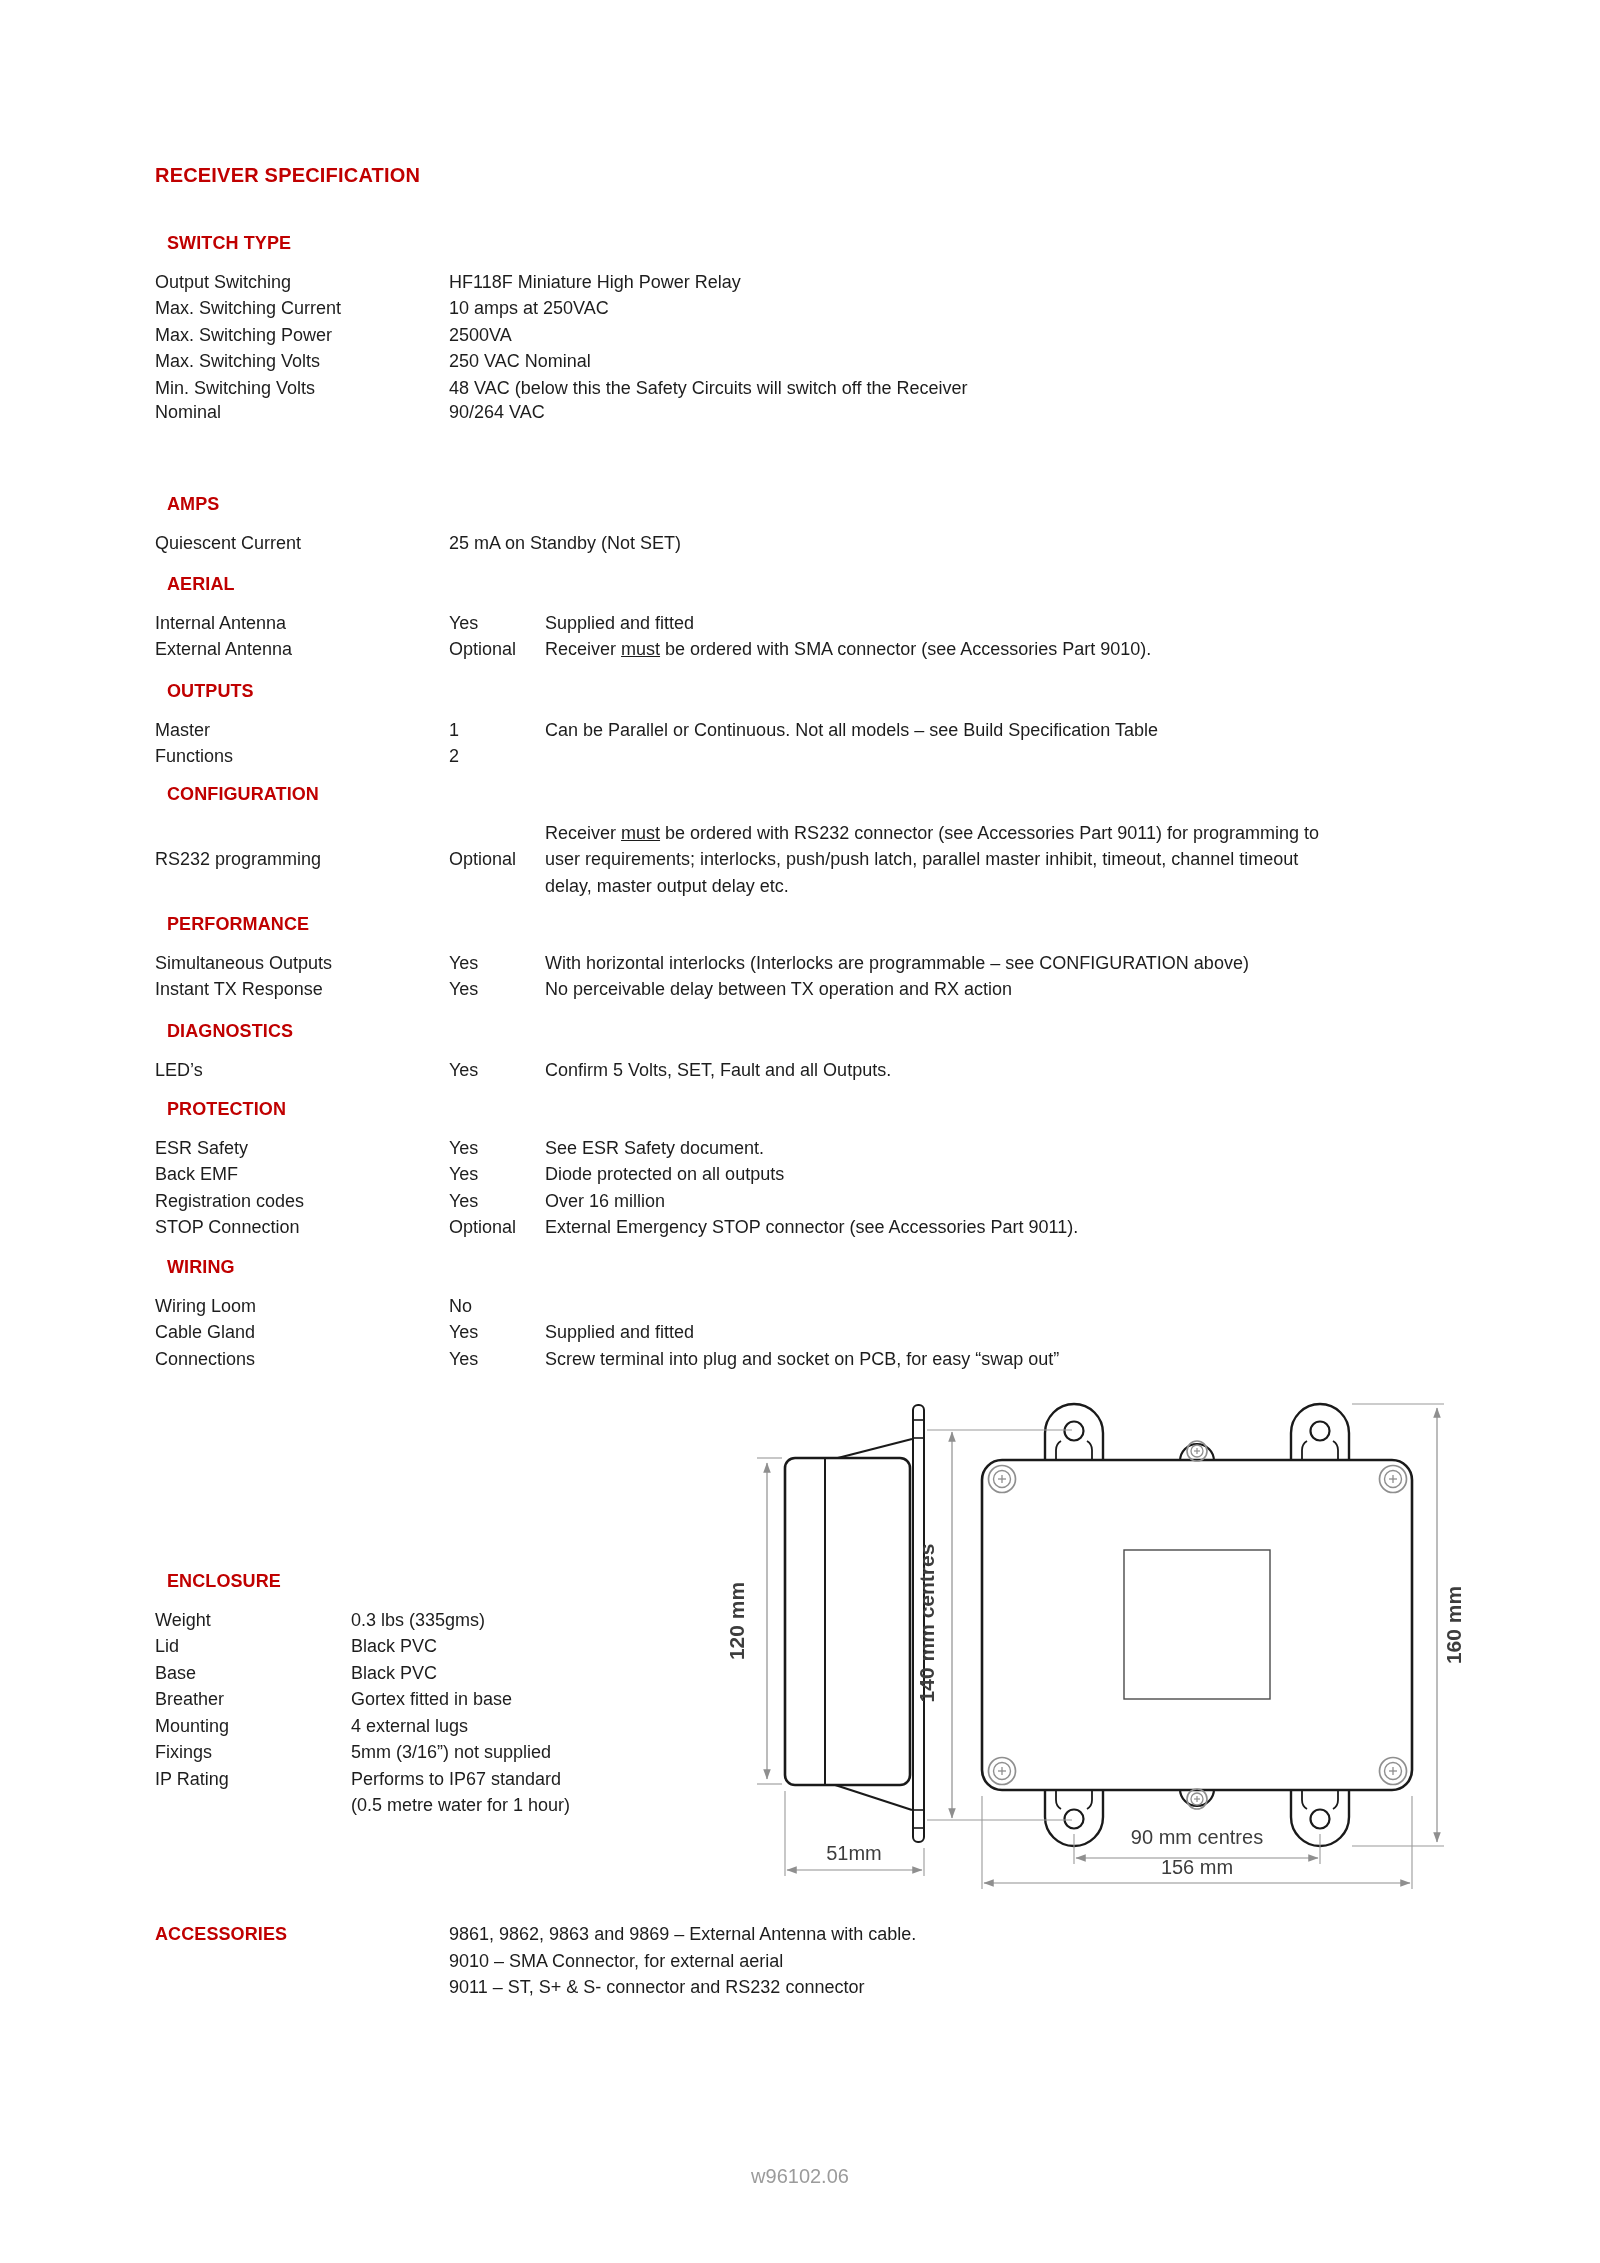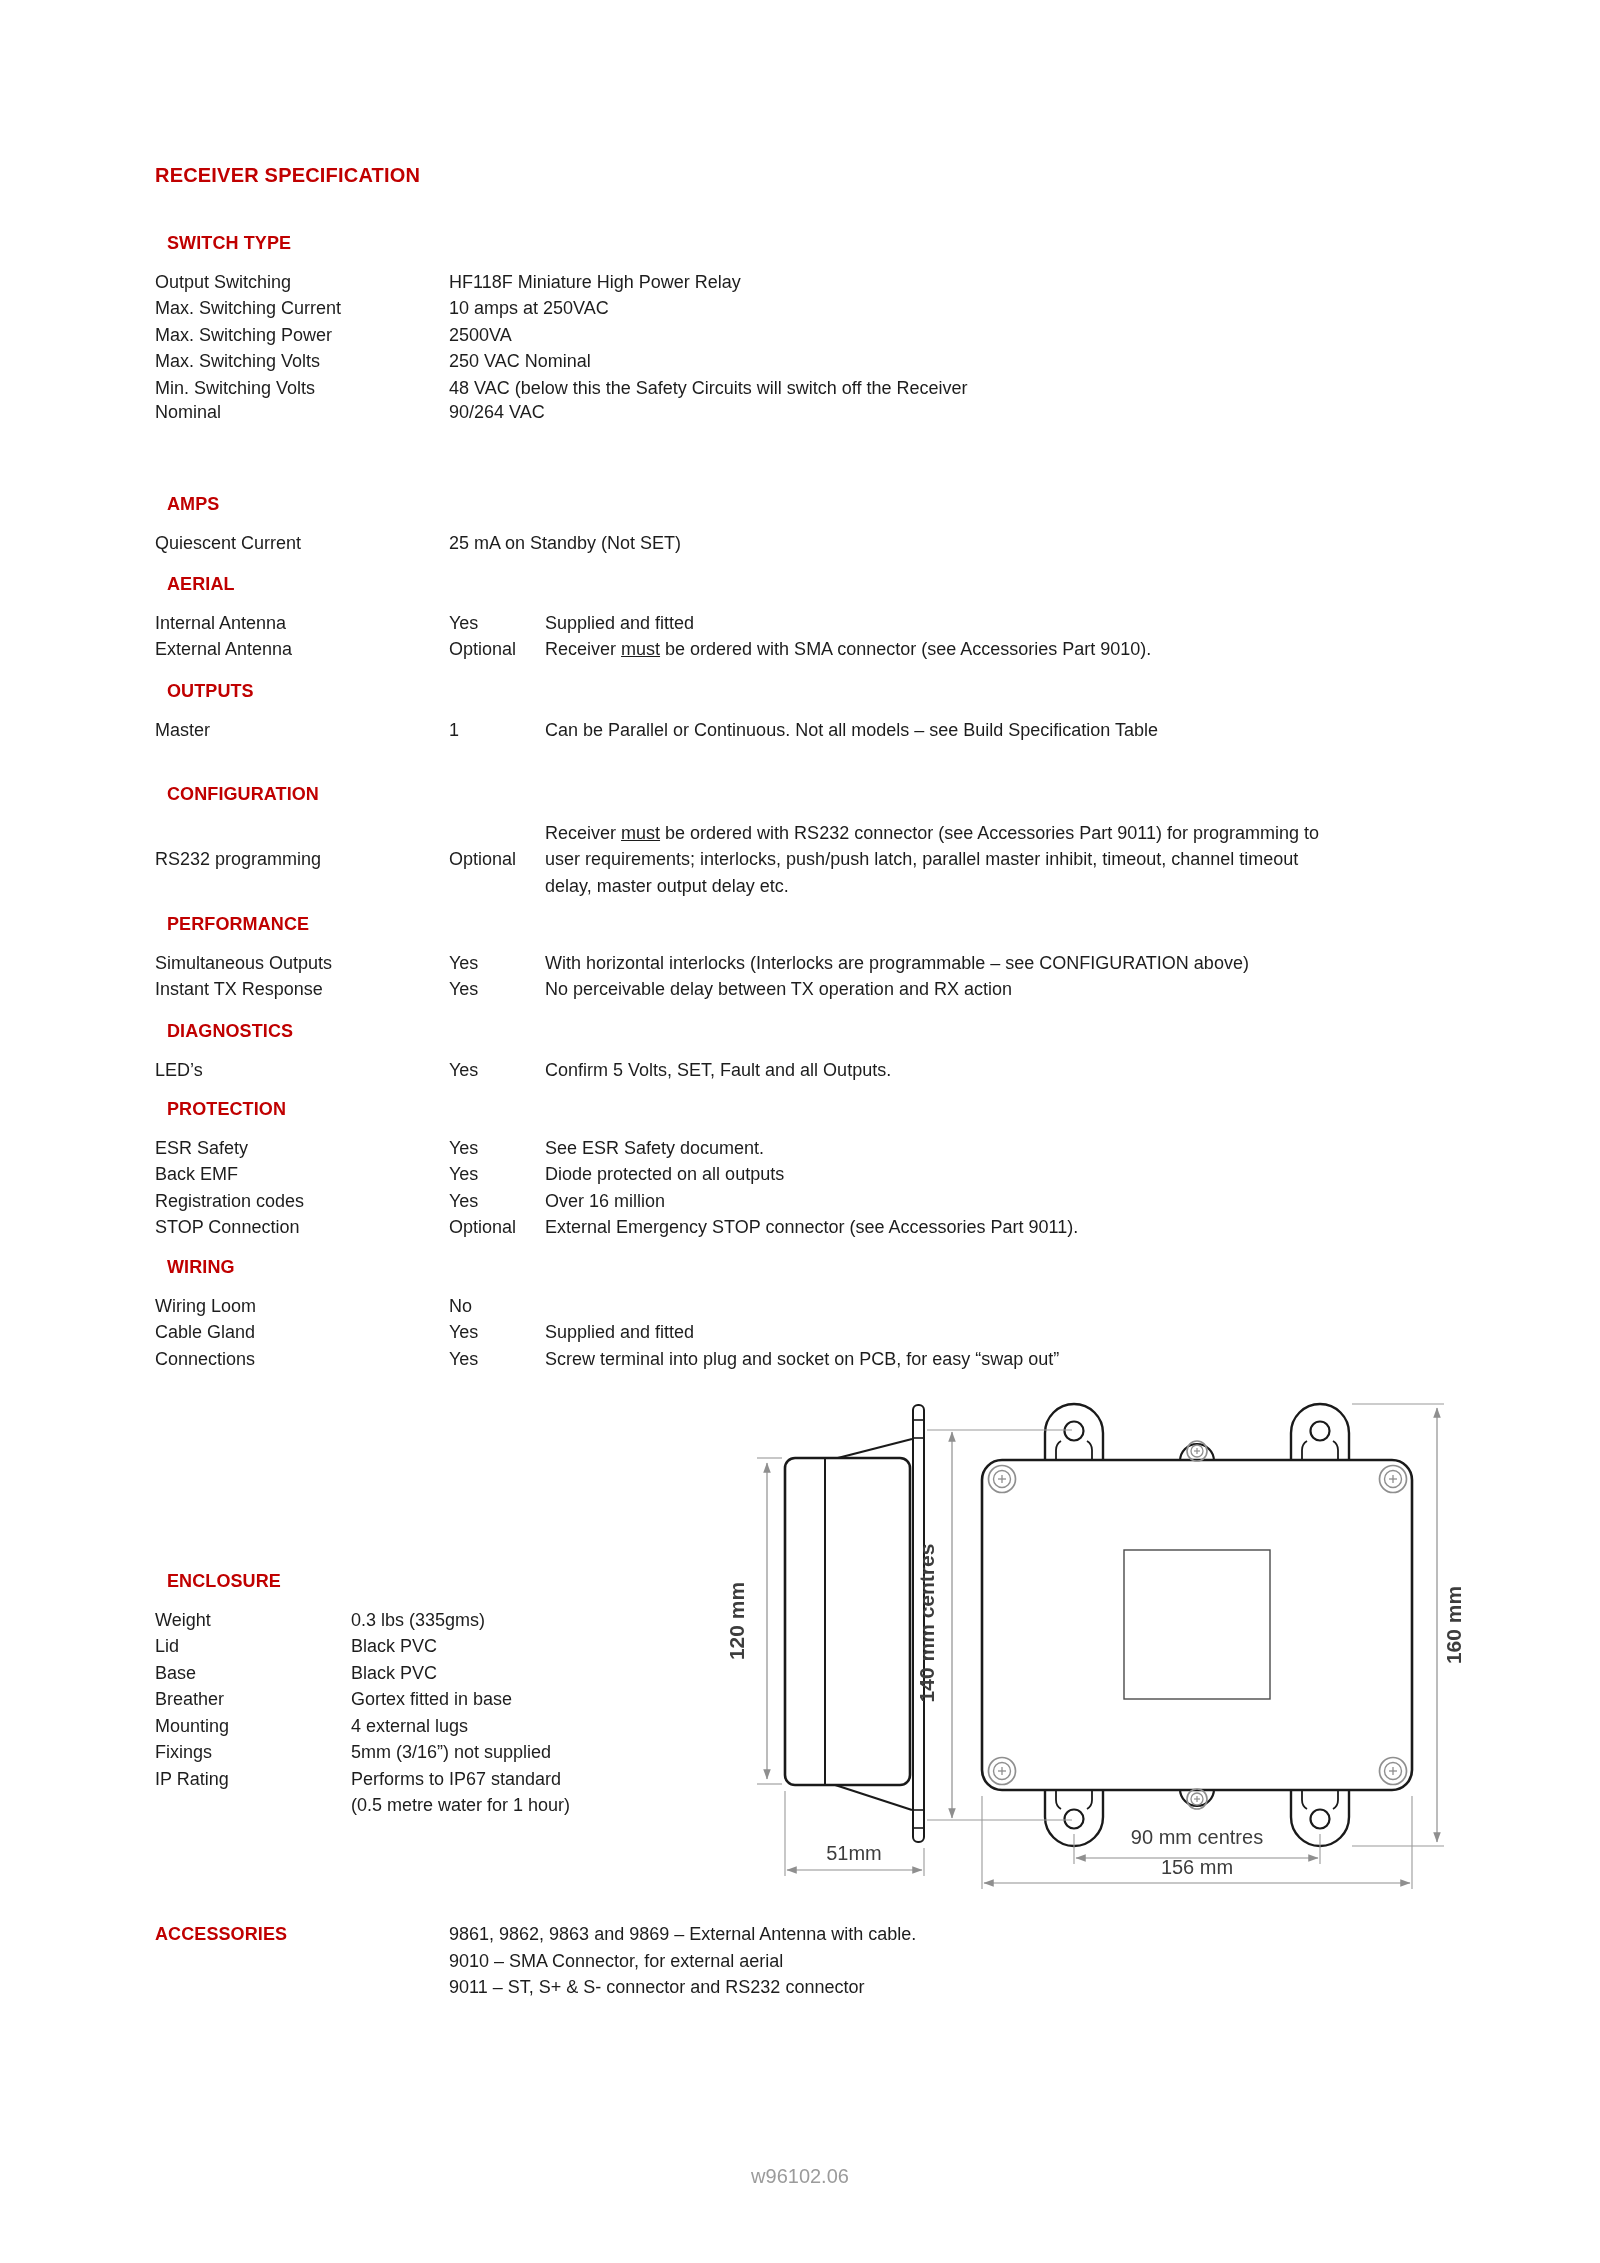--- a/index.html
+++ b/index.html
@@ -104,20 +104,25 @@
   </div>
 
   <div class="abs sec" style="top:666px">
     <h2>OUTPUTS</h2>
     <div>
         <div class="row">
     <span class="c-label">Master</span>
     <span class="c-value">1</span>
     <span class="c-note"><span>Can be Parallel or Continuous. Not all models – see Build Specification Table</span><span class="u"></span><span></span></span>
   </div>
+        <div class="row">
+    <span class="c-label">Functions</span>
+    <span class="c-value">2</span>
+    <span class="c-note"><span></span><span class="u"></span><span></span></span>
+  </div>
       </div>
   </div>
 
   <div class="abs sec" style="top:769px">
     <h2>CONFIGURATION</h2>
     <div>
         <div class="row">
     <span class="c-label">RS232 programming</span>
     <span class="c-value">Optional</span>
     <span class="c-note"><span>Receiver </span><span class="u">must</span><span> be ordered with RS232 connector (see Accessories Part 9011) for programming to user requirements; interlocks, push/push latch, parallel master inhibit, timeout, channel timeout delay, master output delay etc.</span></span>

